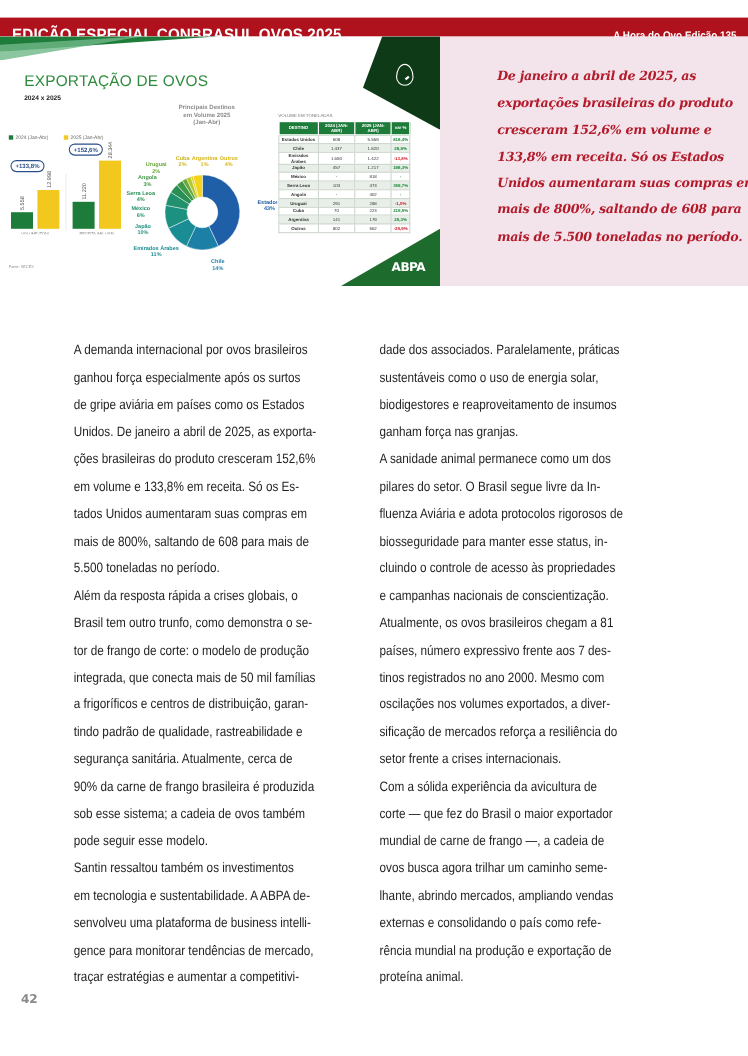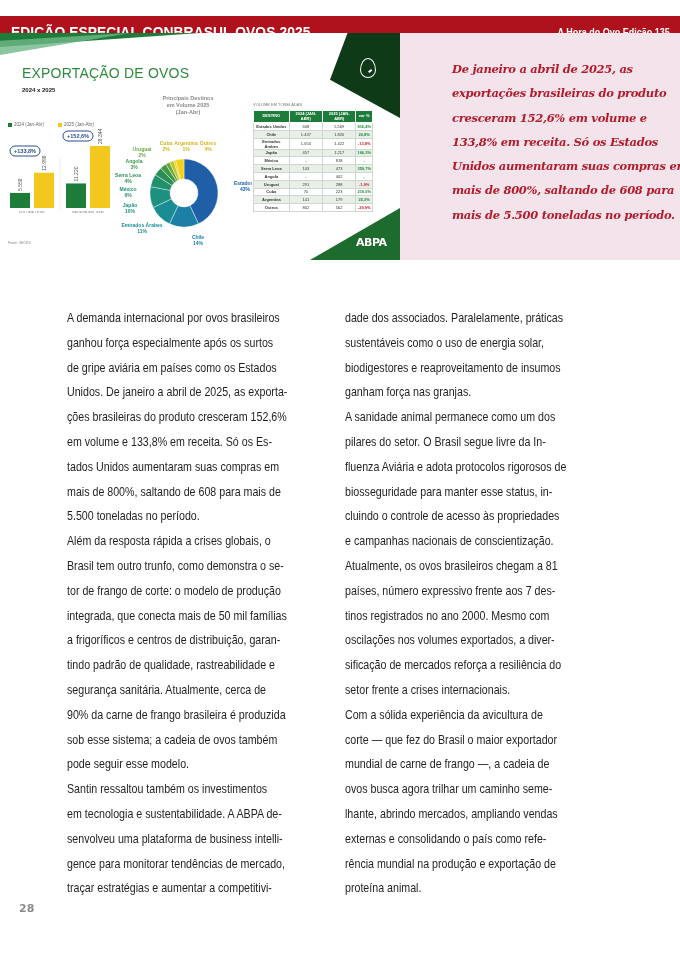--- a/index.html
+++ b/index.html
@@ -275,13 +275,13 @@
 Com a sólida experiência da avicultura de
 corte — que fez do Brasil o maior exportador
 mundial de carne de frango —, a cadeia de
 ovos busca agora trilhar um caminho seme-
 lhante, abrindo mercados, ampliando vendas
 externas e consolidando o país como refe-
 rência mundial na produção e exportação de
 proteína animal.</p>
 </div>
 
-<div class="page-number">28</div>
+<div class="page-number">42</div>
 
 </body></html>

